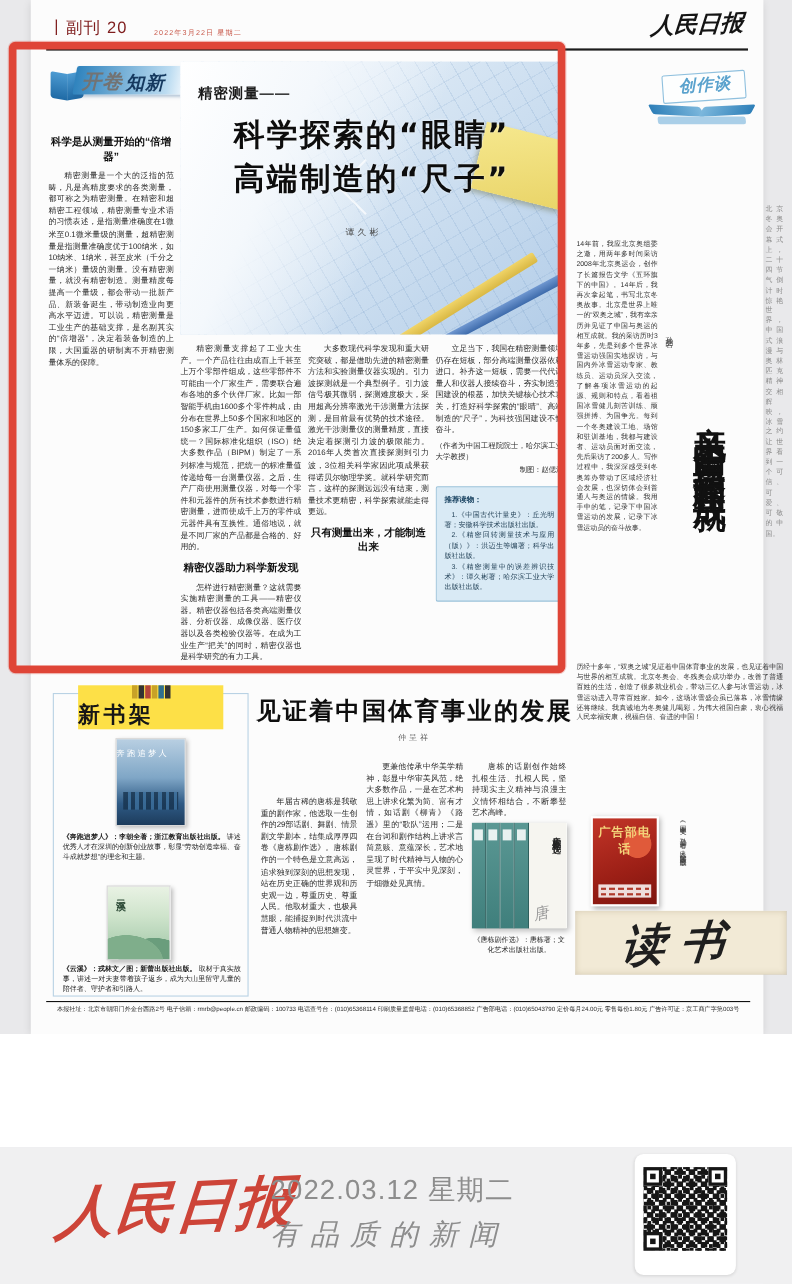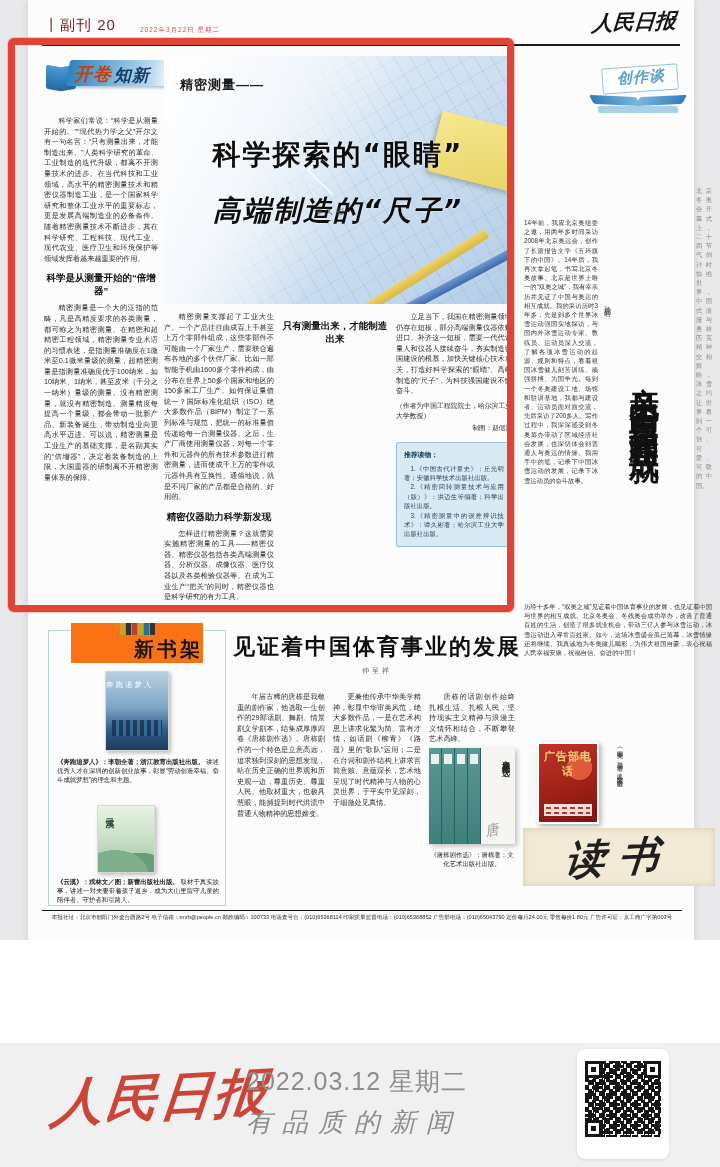--- a/index.html
+++ b/index.html
@@ -19,21 +19,21 @@
   
   .red-box { position:absolute; left:8px; top:38px; width:506px; height:574px; border:7px solid #df4537; border-radius:6px; z-index:60; pointer-events:none; box-shadow:0 0 0 1px rgba(223,69,55,.25); }
 
   
   .badge-kj { left:18px; top:58px; width:124px; height:46px; }
   .badge-kj .book { position:absolute; left:0; top:8px; width:30px; height:30px; }
   .badge-kj .book .pg { position:absolute; width:15px; height:24px; background:linear-gradient(180deg,#4d9bd2,#1f6aa5); }
   .badge-kj .book .pg.l { left:0; transform:skewY(10deg); border-radius:2px 0 0 3px; }
   .badge-kj .book .pg.r { left:15px; transform:skewY(-10deg); border-radius:0 2px 3px 0; }
   .badge-kj .ribbon { position:absolute; left:22px; top:2px; width:100px; height:26px; background:linear-gradient(90deg,#2f83bd,#bcdcf1 85%,#eef6fc); transform:skewX(-10deg); border-radius:2px; box-shadow:1px 2px 3px rgba(40,90,140,.35); }
-  .badge-kj .t1 { position:absolute; left:28px; top:4px; font-size:18px; font-weight:bold; color:#c2410c; font-style:italic; letter-spacing:1px; }
+  .badge-kj .t1 { position:absolute; left:28px; top:4px; font-size:18px; font-weight:bold; color:#737373; font-style:italic; letter-spacing:1px; }
   .badge-kj .t2 { position:absolute; left:68px; top:6px; font-size:17px; font-weight:bold; color:#15395f; font-style:italic; letter-spacing:1px; }
 
   .badge-cz { left:556px; top:64px; width:106px; height:60px; }
   .badge-cz .flag { position:absolute; left:18px; top:2px; width:76px; height:26px; background:#fdfefe; border:1.5px solid #8fc0de; transform:rotate(-4deg); border-radius:2px; }
   .badge-cz .txt { position:absolute; left:0; top:1px; width:76px; text-align:center; font-size:15px; font-weight:bold; font-style:italic; color:#5aa2cd; letter-spacing:1px; }
   .badge-cz .arc1 { position:absolute; left:8px; top:32px; width:46px; height:9px; background:linear-gradient(90deg,#2e7fb8,#7db8dd); transform:skewX(30deg) rotate(3deg); border-radius:2px; }
   .badge-cz .arc2 { position:absolute; left:54px; top:32px; width:46px; height:9px; background:linear-gradient(90deg,#7db8dd,#2e7fb8); transform:skewX(-30deg) rotate(-3deg); border-radius:2px; }
   .badge-cz .arc3 { position:absolute; left:14px; top:42px; width:80px; height:7px; background:#aacfe8; transform:skewX(6deg); border-radius:2px; }
 
   
@@ -43,22 +43,22 @@
   .sub { font-weight:bold; text-align:center; font-size:9.5px; line-height:13px; color:#101010; margin:7px 0 6px 0; }
 
   
   .himg { left:136px; top:56px; width:348px; height:248px; background:
       linear-gradient(115deg, #ffffff 0%, #f4f8fc 28%, rgba(244,248,252,0) 55%),
       repeating-linear-gradient(60deg, rgba(110,150,195,.18) 0 1px, transparent 1px 14px),
       repeating-linear-gradient(-30deg, rgba(110,150,195,.14) 0 1px, transparent 1px 18px),
       linear-gradient(135deg,#eef4fa 0%, #dcE9f5 35%, #c6daee 70%, #b3cde8 100%);
     overflow:hidden; }
   .kicker { position:absolute; left:16px; top:20px; font-size:13px; font-weight:bold; color:#1b1b1b; letter-spacing:1px; }
-  .big-title { position:absolute; left:8px; width:332px; text-align:center; font-size:28px; font-weight:900; color:#0d0d0d; letter-spacing:2px; font-family:"DejaVu Sans", sans-serif; text-shadow:0 0 2px rgba(255,255,255,.8);margin-top:32px; }
-  .bt1 { top:48px; } .bt2 { top:104px;font-style:italic; }
+  .big-title { position:absolute; left:8px; width:332px; text-align:center; font-size:28px; font-weight:900; color:#0d0d0d; letter-spacing:2px; font-family:"DejaVu Sans", sans-serif; text-shadow:0 0 2px rgba(255,255,255,.8); }
+  .bt1 { top:48px; } .bt2 { top:88px; }
   .himg .author { position:absolute; left:150px; top:150px; font-size:8px; color:#4a4a4a; letter-spacing:3px; }
   .sticky { position:absolute; right:-6px; top:64px; width:84px; height:62px; background:linear-gradient(160deg,#f6e88e,#e9d468); transform:rotate(14deg); box-shadow:-2px 3px 5px rgba(90,90,40,.35); }
   .pencil { position:absolute; border-radius:2px; }
   .pencil.yellow { right:14px; bottom:26px; width:150px; height:10px; background:linear-gradient(180deg,#f0d468,#d9b844); transform:rotate(-32deg); }
   .pencil.blue { right:-8px; bottom:14px; width:140px; height:9px; background:linear-gradient(180deg,#6f97d0,#3e6bab); transform:rotate(-28deg); }
   .bp-arrow { position:absolute; left:150px; top:96px; width:36px; height:36px; border-left:2px solid rgba(255,255,255,.85); border-bottom:2px solid rgba(255,255,255,.85); transform:rotate(45deg); opacity:.8; }
 
   
   .readbox { background:#d9eaf5; border:1px solid #9cc2da; border-radius:2px; padding:7px 7px; margin-top:8px; }
   .readbox .rb-title { font-size:6.8px; font-weight:bold; color:#16405f; margin-bottom:3px; }
@@ -70,21 +70,21 @@
   
   .vert { writing-mode:vertical-rl; }
   .r-title { left:588px; top:186px; width:48px; height:426px; font-family:"DejaVu Serif", serif; font-weight:900; font-size:30px; letter-spacing:6px; color:#111; text-align:center; }
   .r-author { left:570px; top:300px; width:14px; height:70px; font-size:7px; color:#444; letter-spacing:2px; }
   .r-col { left:496px; top:218px; width:74px; height:378px; overflow:hidden; }
   .r-bottom { left:496px; top:602px; width:188px; height:126px; overflow:hidden; }
   .r-strip { left:668px; top:186px; width:16px; height:540px; overflow:hidden; color:#8a8a8a; }
 
   
   .shelf { left:20px; top:630px; width:178px; height:276px; border:1px solid #b9d2e4; }
-  .shelf-badge { position:absolute; left:22px; top:-8px; width:132px; text-align:right; background:#f97316; }
+  .shelf-badge { position:absolute; left:22px; top:-8px; width:132px; text-align:left; background:#fde047; }
   .shelf-badge .books-ico { display:flex; justify-content:center; gap:1px; height:12px; margin-bottom:1px; }
   .shelf-badge .books-ico i { display:block; width:5px; height:12px; }
   .shelf-badge .name { font-family:"DejaVu Serif", serif; font-weight:900; font-size:20px; color:#161616; letter-spacing:3px; }
   .cover1 { position:absolute; left:56px; top:40px; width:64px; height:80px; background:linear-gradient(180deg,#b8cfe2 0%, #7fa6c6 45%, #2e5a85 75%, #1d3c5c 100%); border:1px solid #d8d8d8; box-shadow:2px 2px 4px rgba(0,0,0,.25); }
   .cover1 .ct { position:absolute; left:0; top:8px; width:100%; text-align:left; font-size:7.5px; color:#fff; letter-spacing:2px; }
   .cover1 .city { position:absolute; bottom:14px; left:6px; right:6px; height:16px; background:repeating-linear-gradient(90deg,#16324d 0 4px, #3a6d99 4px 7px); opacity:.8; }
   .cover2 { position:absolute; left:48px; top:174px; width:58px; height:68px; background:linear-gradient(180deg,#e9f2e4 0%, #cfe4cc 40%, #9cc4a4 100%); border:1px solid #d8d8d8; box-shadow:2px 2px 4px rgba(0,0,0,.25); }
   .cover2 .ct { position:absolute; left:5px; top:5px; font-size:9px; font-weight:bold; color:#2c4a36; letter-spacing:1px; }
   .cover2 .hill { position:absolute; bottom:0; left:0; width:100%; height:26px; background:radial-gradient(ellipse at 30% 110%, #7fae8b 0 60%, transparent 61%), radial-gradient(ellipse at 75% 120%, #6a9d7c 0 55%, transparent 56%); }
   .cap { font-size:6.4px; line-height:9px; color:#222; text-align:justify; }
@@ -155,32 +155,32 @@
       <div class="bp-arrow"></div>
       <div class="pencil yellow"></div>
       <div class="pencil blue"></div>
       <div class="kicker">精密测量——</div>
       <div class="big-title bt1">科学探索的“眼睛”</div>
       <div class="big-title bt2">高端制造的“尺子”</div>
       <div class="author">谭久彬</div>
     </div>
 
     <div class="abs tcol" style="left:16px; top:116px; width:114px; height:494px; overflow:hidden;">
-      <p>科学家们常说：“科学是从测量开始的。”“现代热力学之父”开尔文有一句名言：“只有测量出来，才能制造出来。”人类科学研究的革命、工业制造的迭代升级，都离不开测量技术的进步。在当代科技和工业领域，高水平的精密测量技术和精密仪器制造工业，是一个国家科学研究和整体工业水平的重要标志，更是发展高端制造业的必备条件。随着精密测量技术不断进步，其在科学研究、工程科技、现代工业、现代农业、医疗卫生和环境保护等领域发挥着越来越重要的作用。</p>
       <div class="sub">科学是从测量开始的“倍增器”</div>
       <p>精密测量是一个大的泛指的范畴，凡是高精度要求的各类测量，都可称之为精密测量。在精密和超精密工程领域，精密测量专业术语的习惯表述，是指测量准确度在1微米至0.1微米量级的测量，超精密测量是指测量准确度优于100纳米，如10纳米、1纳米，甚至皮米（千分之一纳米）量级的测量。没有精密测量，就没有精密制造。测量精度每提高一个量级，都会带动一批新产品、新装备诞生，带动制造业向更高水平迈进。可以说，精密测量是工业生产的基础支撑，是名副其实的“倍增器”，决定着装备制造的上限，大国重器的研制离不开精密测量体系的保障。</p>
     </div>
 
     <div class="abs tcol" style="left:136px; top:312px; width:110px; height:296px; overflow:hidden;">
       <p>精密测量支撑起了工业大生产。一个产品往往由成百上千甚至上万个零部件组成，这些零部件不可能由一个厂家生产，需要联合遍布各地的多个伙伴厂家。比如一部智能手机由1600多个零件构成，由分布在世界上50多个国家和地区的150多家工厂生产。如何保证量值统一？国际标准化组织（ISO）绝大多数作品（BIPM）制定了一系列标准与规范，把统一的标准量值传递给每一台测量仪器。之后，生产厂商使用测量仪器，对每一个零件和元器件的所有技术参数进行精密测量，进而使成千上万的零件或元器件具有互换性。通俗地说，就是不同厂家的产品都是合格的、好用的。</p>
       <div class="sub">精密仪器助力科学新发现</div>
       <p>怎样进行精密测量？这就需要实施精密测量的工具——精密仪器。精密仪器包括各类高端测量仪器、分析仪器、成像仪器、医疗仪器以及各类检验仪器等。在成为工业生产“把关”的同时，精密仪器也是科学研究的有力工具。</p>
     </div>
 
     <div class="abs tcol" style="left:252px; top:312px; width:110px; height:296px; overflow:hidden;">
+      <p>大多数现代科学发现和重大研究突破，都是借助先进的精密测量方法和实验测量仪器实现的。引力波探测就是一个典型例子。引力波信号极其微弱，探测难度极大，采用超高分辨率激光干涉测量方法探测，是目前最有优势的技术途径。激光干涉测量仪的测量精度，直接决定着探测引力波的极限能力。2016年人类首次直接探测到引力波，3位相关科学家因此项成果获得诺贝尔物理学奖。就科学研究而言，这样的探测远远没有结束，测量技术更精密，科学探索就能走得更远。</p>
       <div class="sub">只有测量出来，才能制造出来</div>
     </div>
 
     <div class="abs tcol" style="left:368px; top:312px; width:116px; height:296px; overflow:hidden;">
       <p>立足当下，我国在精密测量领域仍存在短板，部分高端测量仪器依赖进口。补齐这一短板，需要一代代计量人和仪器人接续奋斗，夯实制造强国建设的根基，加快关键核心技术攻关，打造好科学探索的“眼睛”、高端制造的“尺子”，为科技强国建设不懈奋斗。</p>
       <div class="endnote">（作者为中国工程院院士，哈尔滨工业大学教授）</div>
       <div class="credit">制图：赵偲汝</div>
       <div class="readbox">
         <div class="rb-title">推荐读物：</div>
         <div class="rb-item">1.《中国古代计量史》：丘光明著；安徽科学技术出版社出版。</div>
@@ -235,21 +235,21 @@
         <div class="hill"></div>
       </div>
       <div class="abs cap" style="left:8px; top:246px; width:162px; height:26px; overflow:hidden;">
         <b>《云溪》：戎林文／图；新蕾出版社出版。</b>
         <span>取材于真实故事，讲述一对夫妻带着孩子返乡，成为大山里留守儿童的陪伴者、守护者和引路人。</span>
       </div>
     </div>
 
     <div class="abs d-title">见证着中国体育事业的发展</div>
     <div class="abs d-author">仲呈祥</div>
-    <div class="abs tcol d-col" style="left:209px;">
+    <div class="abs tcol d-col" style="left:209px;margin-top:32px;">
       <p>年届古稀的唐栋是我敬重的剧作家，他选取一生创作的29部话剧、舞剧、情景剧文学剧本，结集成厚厚四卷《唐栋剧作选》。唐栋剧作的一个特色是立意高远，追求独到深刻的思想发现，站在历史正确的世界观和历史观一边，尊重历史、尊重人民。他取材重大，也极具慧眼，能捕捉到时代洪流中普通人物精神的思想嬗变。</p>
     </div>
     <div class="abs tcol d-col" style="left:305px;">
       <p>更兼他传承中华美学精神，彰显中华审美风范，绝大多数作品，一是在艺术构思上讲求化繁为简、富有才情，如话剧《柳青》《路遥》里的“歌队”运用；二是在台词和剧作结构上讲求言简意赅、意蕴深长，艺术地呈现了时代精神与人物的心灵世界，于平实中见深刻，于细微处见真情。</p>
     </div>
     <div class="abs tcol" style="left:401px; top:692px; width:86px; height:52px; overflow:hidden;">
       <p>唐栋的话剧创作始终扎根生活、扎根人民，坚持现实主义精神与浪漫主义情怀相结合，不断攀登艺术高峰。</p>
     </div>
     <div class="stack">
       <span class="sp"></span>

